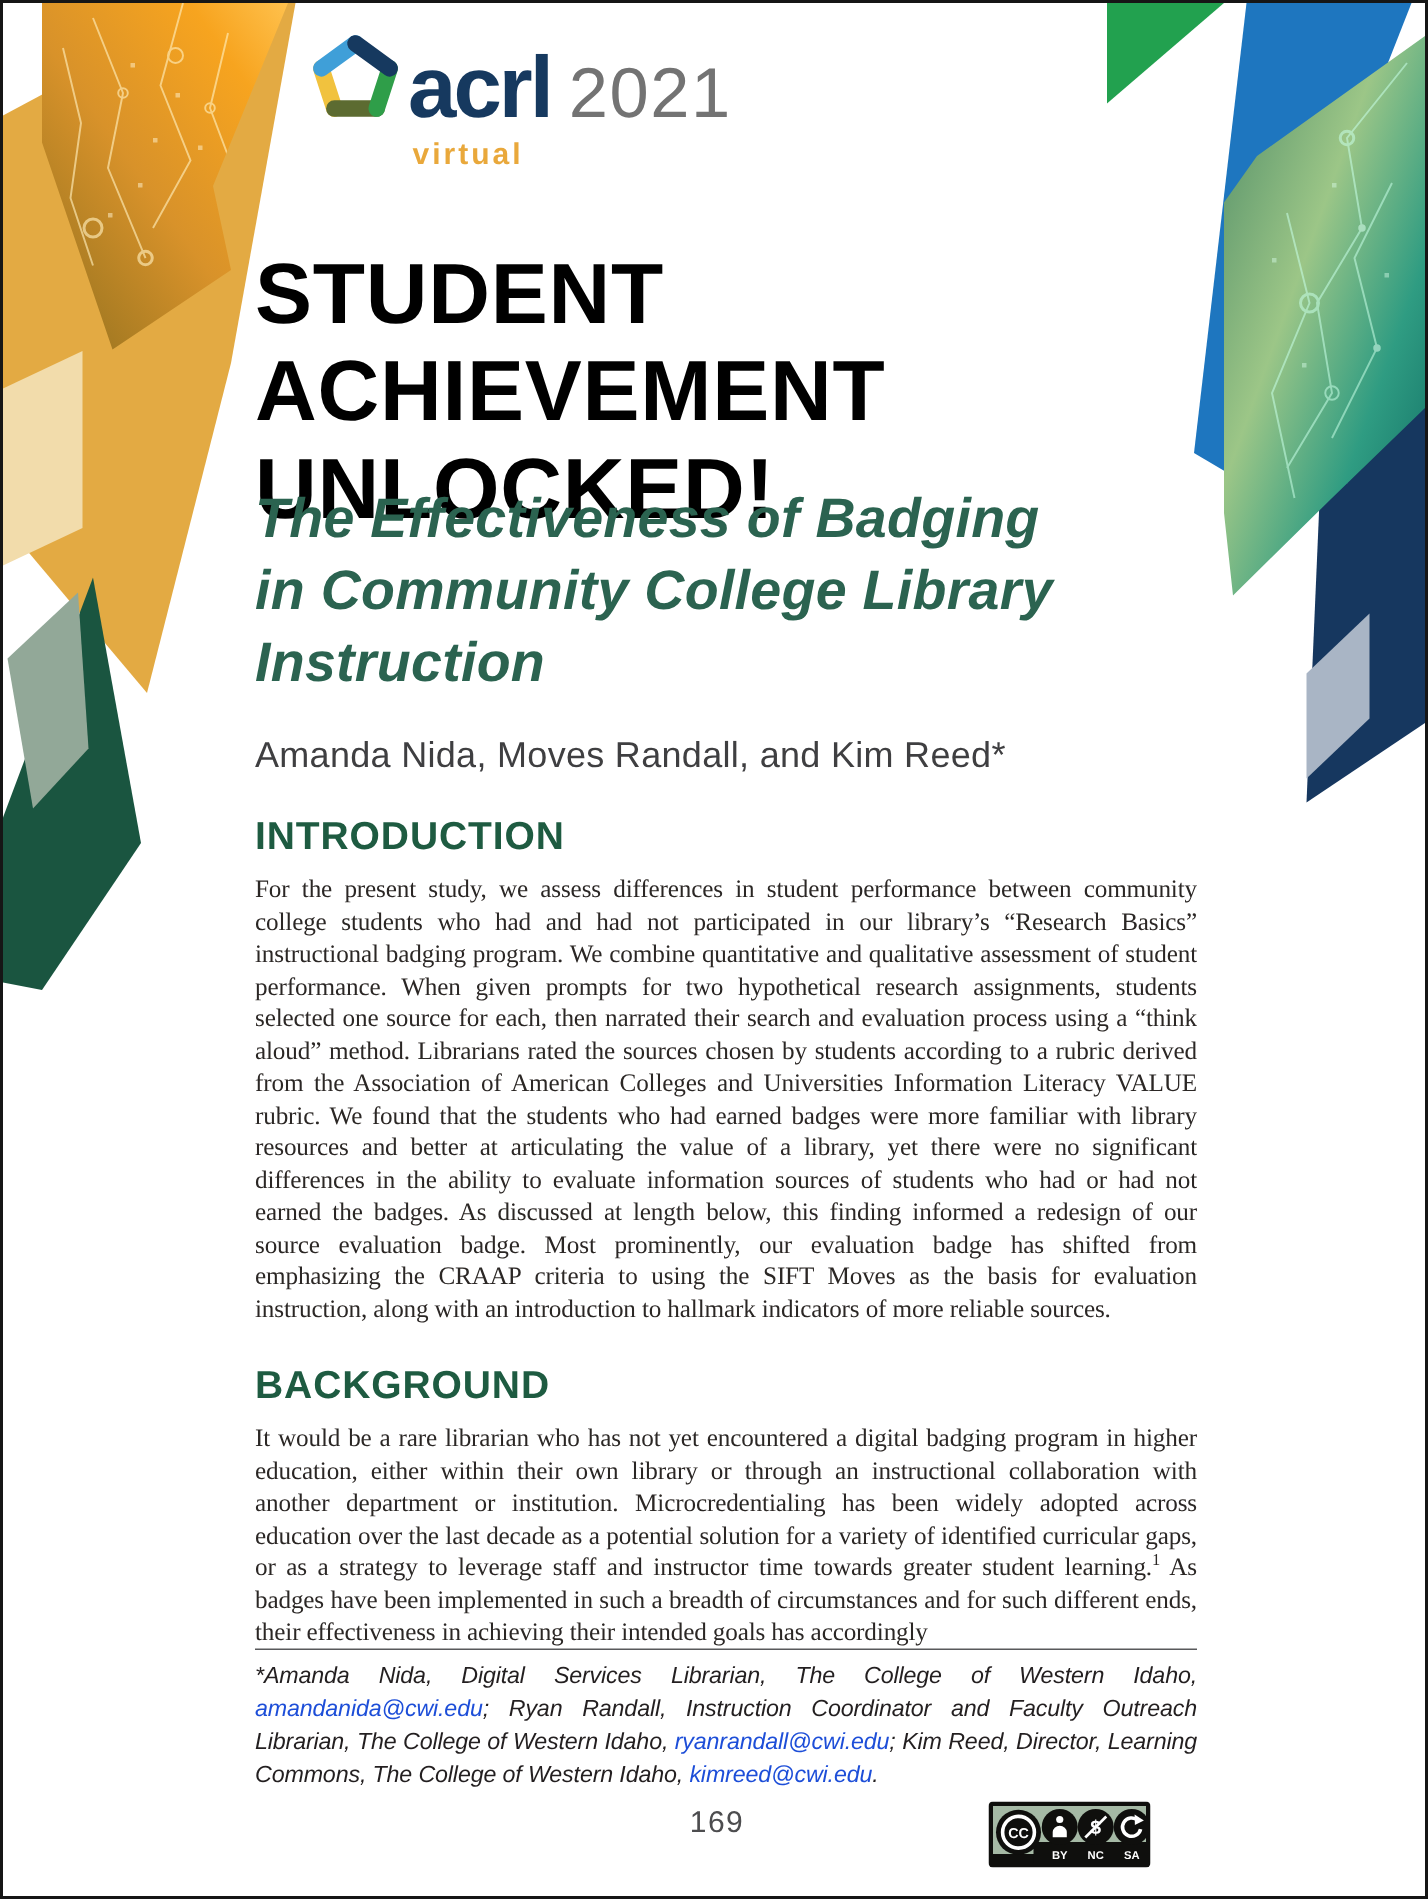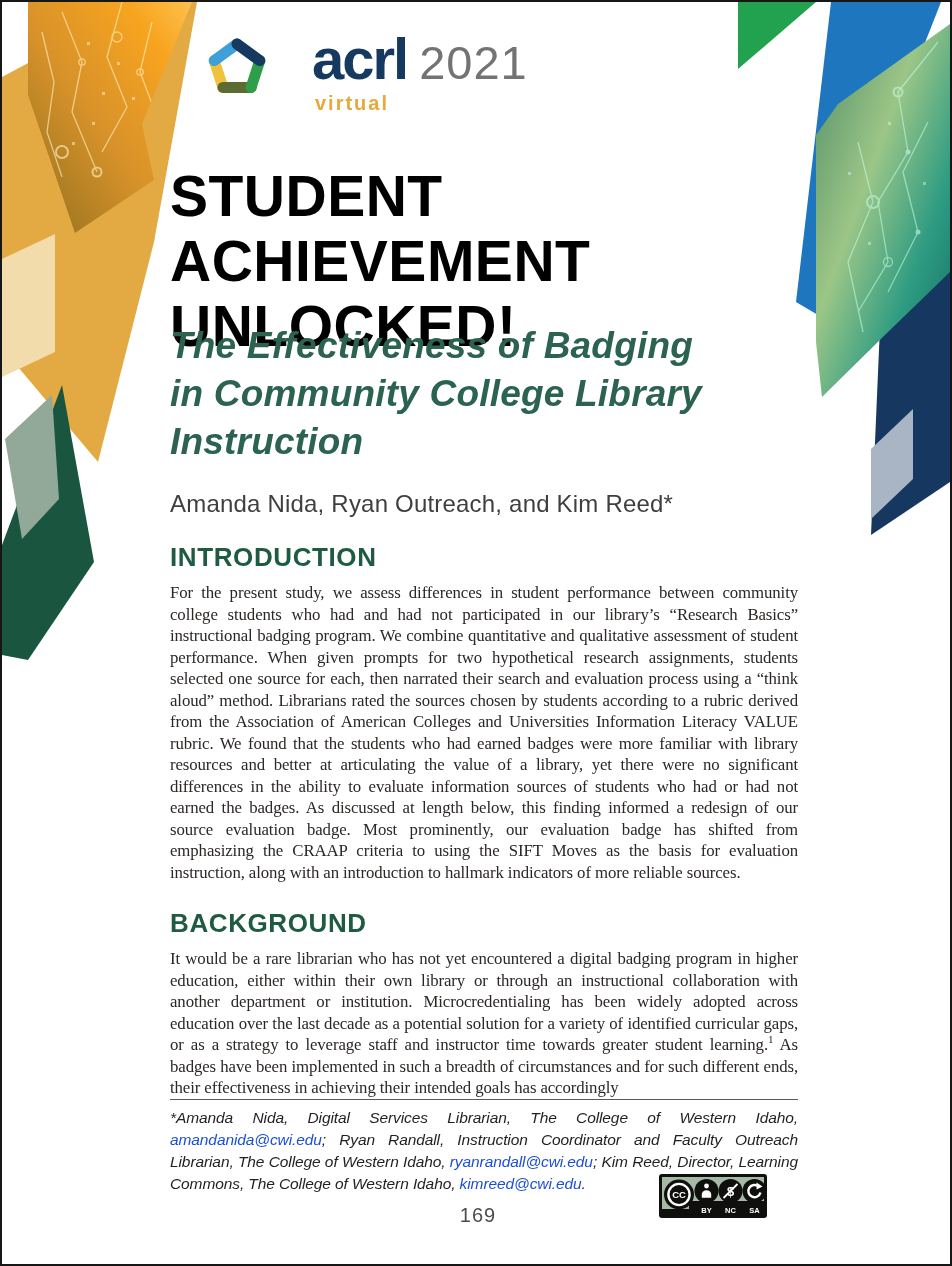--- a/index.html
+++ b/index.html
@@ -6,21 +6,21 @@
   .page{
     position:relative; width:952px; height:1266px; margin:0 auto;
     background:#ffffff; border:2px solid #161616; box-sizing:border-box;
     overflow:hidden; font-family:"Liberation Sans", sans-serif;
   }
   .deco{position:absolute; pointer-events:none;}
   .deco-tl{left:0; top:0;}
   .deco-tr{right:0; top:0;}
 
   
-  .logo{position:absolute; left:204px; top:18px; display:flex; align-items:center;gap:40px;}
+  .logo{position:absolute; left:204px; top:18px; display:flex; align-items:flex-start;}
   .logo-texts{margin-left:2px;}
   .logo-line{display:flex; align-items:baseline; height:78px;}
   .logo-acrl{font-size:58px; font-weight:700; color:#16395f; letter-spacing:-2px; line-height:78px;}
   .logo-year{font-size:47px; font-weight:400; color:#737373; margin-left:12px; letter-spacing:1px;}
   .logo-virtual{font-size:20px; font-weight:700; color:#e9a83b; letter-spacing:2px; margin-top:-6px; padding-left:3px;}
 
   
   .title{
     position:absolute; left:168px; top:124px; width:480px;
     font-size:57px; line-height:65px; font-weight:700; color:#000000; letter-spacing:.5px;
@@ -57,21 +57,21 @@
     font-size:15.5px; line-height:22px; font-style:italic; color:#231f20;
     text-align:justify; letter-spacing:-.1px; max-height:95px; overflow:hidden;
   }
   .footnote a{color:#1d4ed8; text-decoration:none; font-style:italic;}
 
   
   .page-num{
     position:absolute; left:0; top:1202px; width:952px; text-align:center;
     font-size:20px; color:#4d4d4f; letter-spacing:1px;
   }
-  .cc-badge{position:absolute; right:163px; top:1172px; width:128px; height:44px; cursor:pointer;}
+  .cc-badge{position:absolute; right:163px; top:1199px; width:128px; height:44px; cursor:pointer;}
   .cc-badge svg text{font-family:"Liberation Sans", sans-serif;}
 </style>
 </head>
 <body>
 
 <div class="page">
 
   <svg class="deco deco-tl" width="220" height="680" viewBox="0 0 220 680" aria-hidden="true">
     <defs>
       <linearGradient id="og" x1="0" y1="1" x2="1" y2="0">
@@ -160,21 +160,21 @@
       <div class="logo-line">
         <span class="logo-acrl">acrl</span>
         <span class="logo-year">2021</span>
       </div>
       <div class="logo-virtual">virtual</div>
     </div>
   </div>
 
   <h1 class="title">STUDENT ACHIEVEMENT UNLOCKED!</h1>
   <div class="subtitle">The Effectiveness of Badging in Community College Library Instruction</div>
-  <div class="authors">Amanda Nida, Ryan Outreach, and Kim Reed*</div>
+  <div class="authors">Amanda Nida, Moves Randall, and Kim Reed*</div>
 
   <div class="intro-block">
     <h2 class="section-heading">INTRODUCTION</h2>
     <p class="body-text">For the present study, we assess differences in student performance between community college students who had and had not participated in our library’s “Research Basics” instructional badging program. We combine quantitative and qualitative assessment of student performance. When given prompts for two hypothetical research assignments, students selected one source for each, then narrated their search and evaluation process using a “think aloud” method. Librarians rated the sources chosen by students according to a rubric derived from the Association of American Colleges and Universities Information Literacy VALUE rubric. We found that the students who had earned badges were more familiar with library resources and better at articulating the value of a library, yet there were no significant differences in the ability to evaluate information sources of students who had or had not earned the badges. As discussed at length below, this finding informed a redesign of our source evaluation badge. Most prominently, our evaluation badge has shifted from emphasizing the CRAAP criteria to using the SIFT Moves as the basis for evaluation instruction, along with an introduction to hallmark indicators of more reliable sources.</p>
   </div>
 
   <div class="bg-block">
     <h2 class="section-heading">BACKGROUND</h2>
     <p class="body-text"><span>It would be a rare librarian who has not yet encountered a digital badging program in higher education, either within their own library or through an instructional collaboration with another department or institution. Microcredentialing has been widely adopted across education over the last decade as a potential solution for a variety of identified curricular gaps, or as a strategy to leverage staff and instructor time towards greater student learning.</span><sup>1</sup><span> As badges have been implemented in such a breadth of circumstances and for such different ends, their effectiveness in achieving their intended goals has accordingly</span></p>
   </div>

